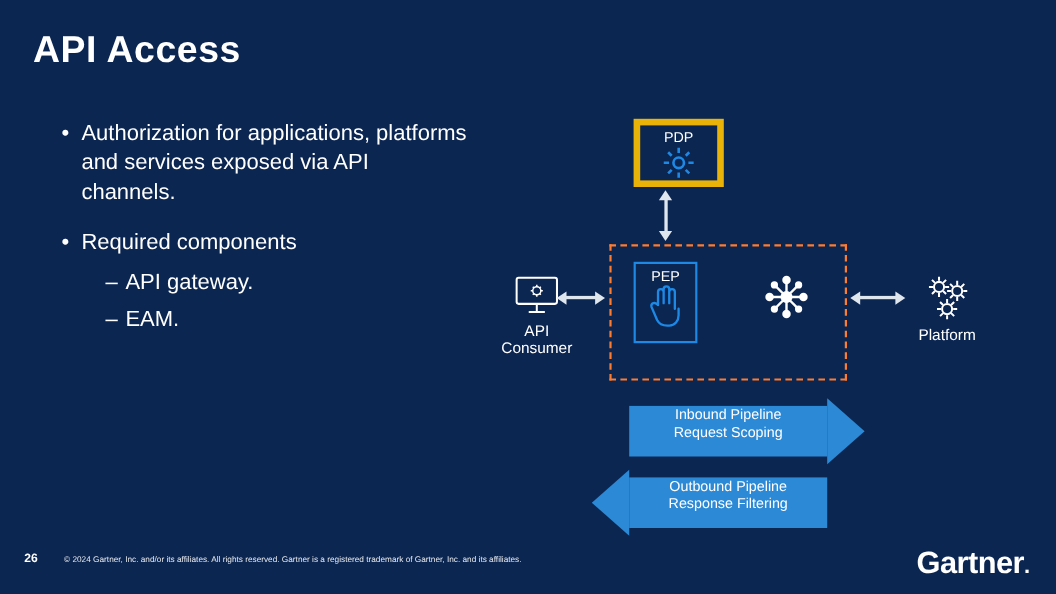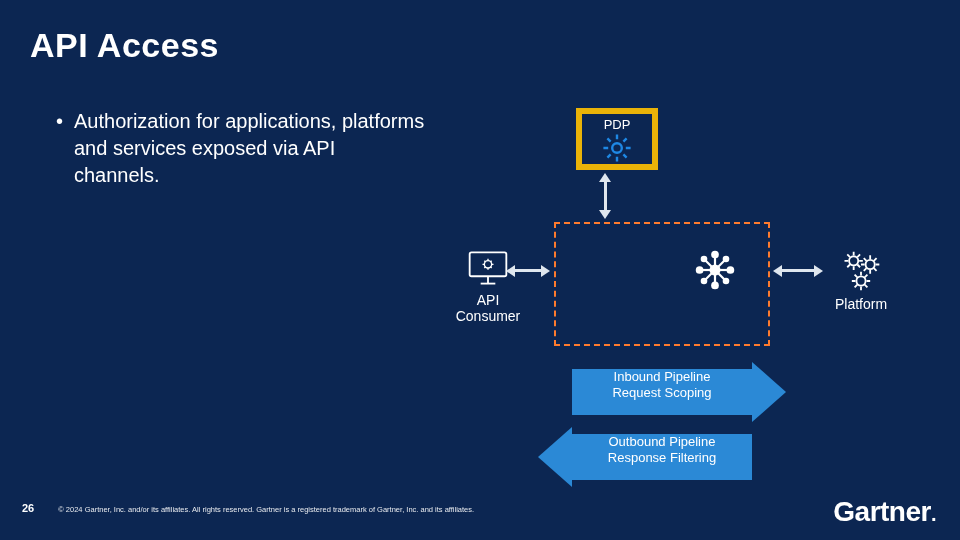--- a/index.html
+++ b/index.html
@@ -112,20 +112,27 @@
   svg .stroke { stroke:#fff; fill:none; stroke-width:2; }
 </style>
 </head>
 <body>
 
 <h1 class="title">API Access</h1>
 
 <div class="bullets">
   <ul>
     <li>Authorization for applications, platforms and services exposed via API channels.</li>
+    <li>
+      <span>Required components</span>
+      <ul class="sub">
+        <li>API gateway.</li>
+        <li>EAM.</li>
+      </ul>
+    </li>
   </ul>
 </div>
 
 <div class="diagram">
 
   <div class="node" style="left:126px; top:8px;">
     <div class="pdp-box">
       <span class="pdp-label">PDP</span>
       <svg width="34" height="34" viewBox="0 0 40 40">
         <g stroke="#1e88e5" fill="none" stroke-width="3">
@@ -135,20 +142,30 @@
       </svg>
     </div>
   </div>
 
   <div class="arrow-line" style="left:154px; top:79px; width:3px; height:34px;"></div>
   <div class="arrow-head ah-up" style="left:149px; top:73px;"></div>
   <div class="arrow-head ah-down" style="left:149px; top:110px;"></div>
 
   <div class="dashed-box" style="left:104px; top:122px; width:216px; height:124px;"></div>
 
+  <div class="node" style="left:126px; top:138px;">
+    <div class="pep-box">
+      <span class="pdp-label">PEP</span>
+      <svg width="34" height="42" viewBox="0 0 40 48">
+        <g stroke="#1e88e5" fill="none" stroke-width="2.5" stroke-linecap="round" stroke-linejoin="round">
+          <path d="M12 22 V8 a3 3 0 0 1 6 0 V20 M18 20 V5 a3 3 0 0 1 6 0 V20 M24 20 V8 a3 3 0 0 1 6 0 V26 M12 22 c-3-4-8-2-7 2 l6 14 c2 4 6 6 11 6 h2 c6 0 10-5 10-11 V26"></path>
+        </g>
+      </svg>
+    </div>
+  </div>
 
   <div class="node" style="left:230px; top:148px; width:70px;">
     <svg width="44" height="44" viewBox="0 0 40 40" style="margin:0 auto; display:block;">
       <g fill="#fff">
         <circle cx="20" cy="20" r="5"></circle>
         <circle cx="20" cy="6" r="3.5"></circle>
           <circle cx="20" cy="34" r="3.5"></circle>
         <circle cx="6" cy="20" r="3.5"></circle>
           <circle cx="34" cy="20" r="3.5"></circle>
         <circle cx="10" cy="10" r="3"></circle>

